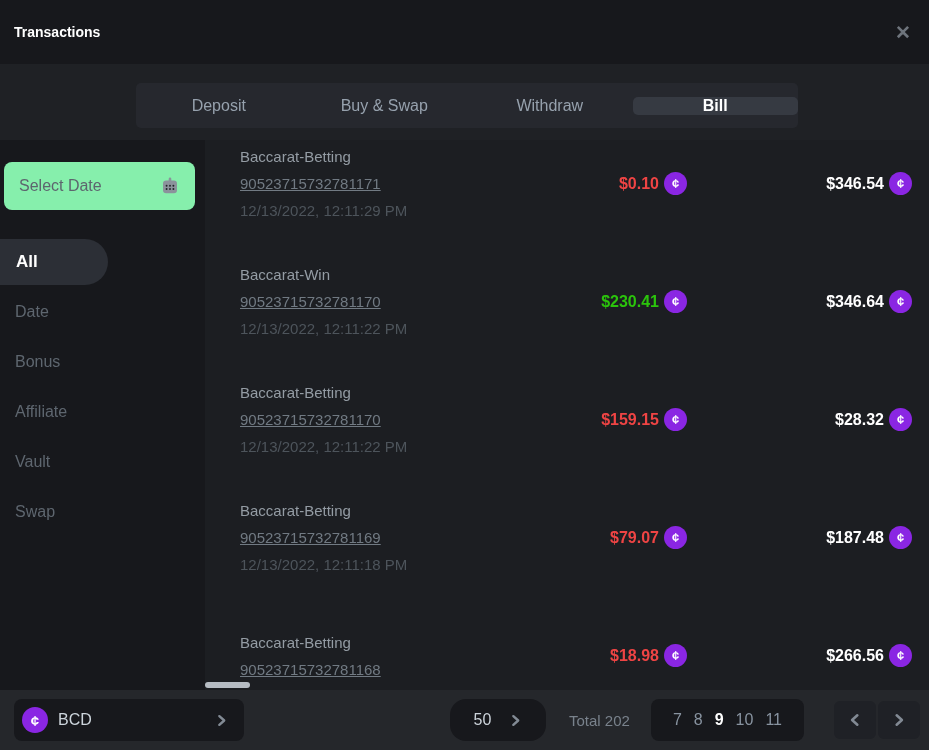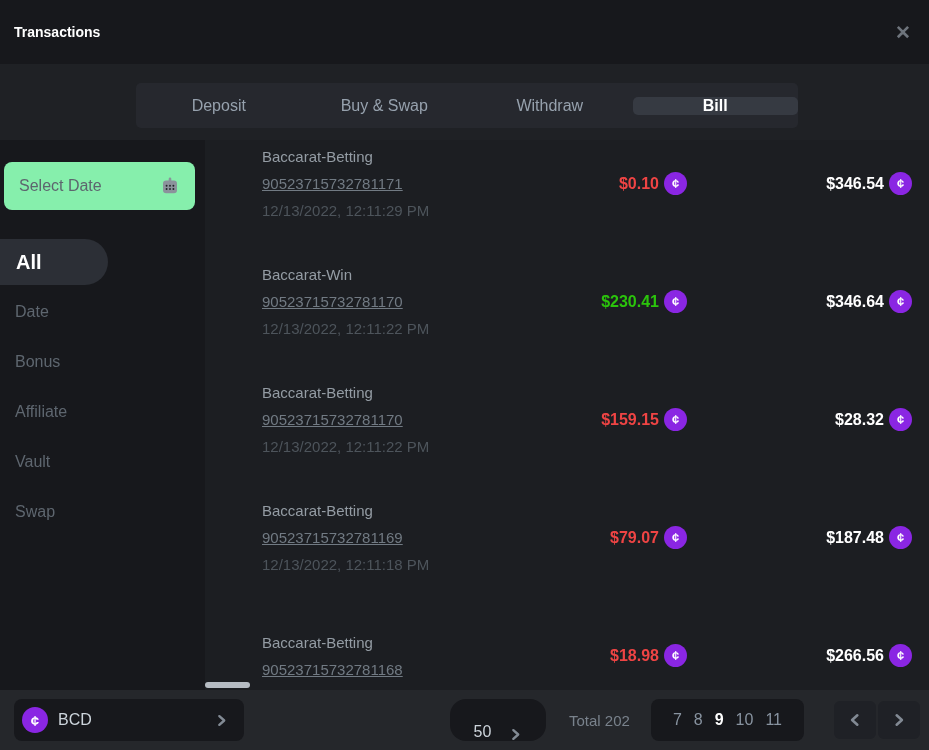--- a/index.html
+++ b/index.html
@@ -34,25 +34,25 @@
     border-radius:8px;display:flex;align-items:center;padding:0 15px;box-sizing:border-box;
     cursor:pointer;
   }
   .select-date-label{color:#5d656e;font-size:16px;}
   .calendar-icon{margin-left:auto;color:#8b929b;display:flex;}
   .filters{position:absolute;top:97px;left:0;right:0;}
   .filter-item{height:50px;display:flex;align-items:center;padding-left:15px;
     color:#5e666f;font-size:16px;cursor:pointer;box-sizing:border-box;}
   .filter-item.active{
     width:108px;height:46px;margin:2px 0;background:#2c2f36;border-radius:0 23px 23px 0;
-    color:#fff;font-weight:700;font-size:20px;padding-left:16px;
+    color:#fff;font-weight:700;font-size:17px;padding-left:16px;
   }
   .list{flex:1;background:#1c1e22;position:relative;overflow:hidden;
     padding:3px 17px 0 35px;box-sizing:border-box;}
-  .row{height:81px;margin-bottom:37px;display:flex;align-items:center;margin-left:22px;}
+  .row{height:81px;margin-bottom:37px;display:flex;align-items:center;}
   .row-info{flex:1;min-width:0;}
   .t-name{color:#949ca4;font-size:15px;line-height:27px;}
   .t-id{color:#717a83;font-size:15px;line-height:27px;text-decoration:underline;}
   .t-date{color:#4d545b;font-size:15px;line-height:27px;}
   .cell{display:flex;align-items:center;justify-content:flex-end;font-weight:700;font-size:16px;}
   .cell-amount{width:160px;}
   .cell-balance{width:225px;color:#ffffff;}
   .amount[data-color="orange"]{color:#ef4444;}
   .amount[data-color="green"]{color:#2bc40c;}
   .coin{
@@ -66,21 +66,21 @@
   .footer{
     position:absolute;bottom:0;left:0;right:0;height:60px;background:#25272b;
     display:flex;align-items:center;padding:0 9px 0 14px;box-sizing:border-box;
   }
   .btn-dark{background:#17181c;border-radius:8px;height:42px;box-sizing:border-box;cursor:pointer;}
   .bcd-btn{width:230px;display:flex;align-items:center;padding:0 16px 0 8px;margin-right:auto;}
   .coin-lg{width:26px;height:26px;font-size:15px;margin-left:0;}
   .bcd-label{color:#cdd5dc;font-size:16px;margin-left:10px;}
   .chev{color:#828a94;display:flex;}
   .bcd-btn .chev{margin-left:auto;}
-  .pagesize-btn{width:96px;display:flex;align-items:flex-end;justify-content:center;gap:18px;
+  .pagesize-btn{width:96px;display:flex;align-items:center;justify-content:center;gap:18px;
     color:#ccd3da;font-size:16px;border-radius:16px;}
   .total{color:#79828c;font-size:15px;margin:0 21px 0 23px;white-space:nowrap;}
   .pagination{display:flex;align-items:center;padding:0 16px;}
   .page{color:#8893a0;font-size:16px;padding:0 6px;cursor:pointer;}
   .page.active{color:#fff;font-weight:700;}
   .nav-group{display:flex;margin-left:30px;gap:2px;}
   .nav-btn{width:42px;height:38px;background:#1f2126;border-radius:6px;
     display:flex;align-items:center;justify-content:center;color:#747d87;cursor:pointer;}
 </style>
 </head>

